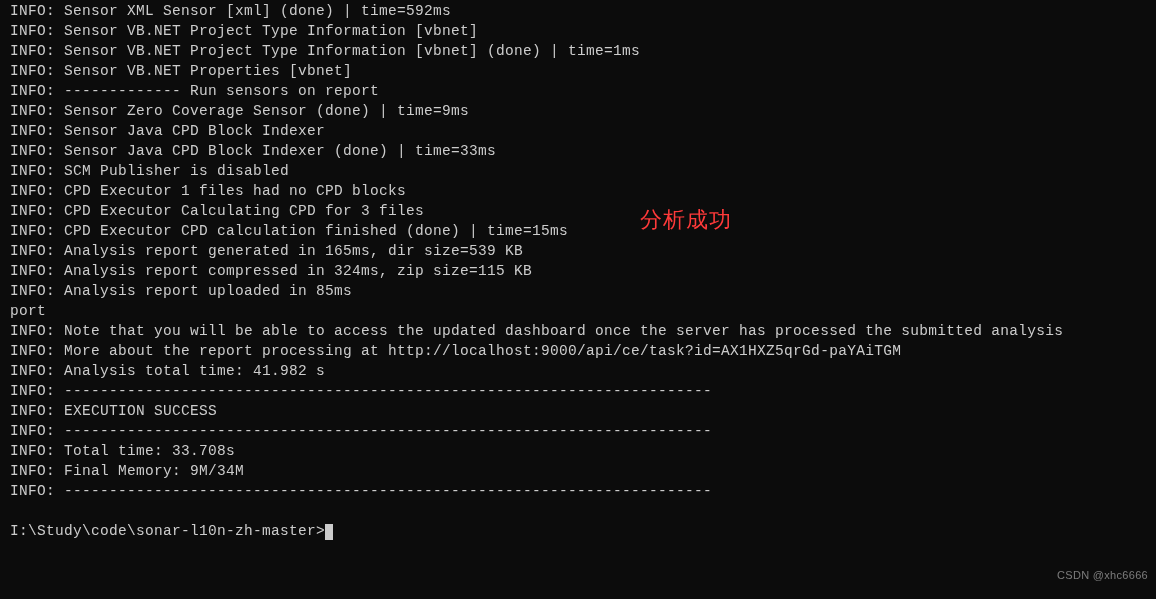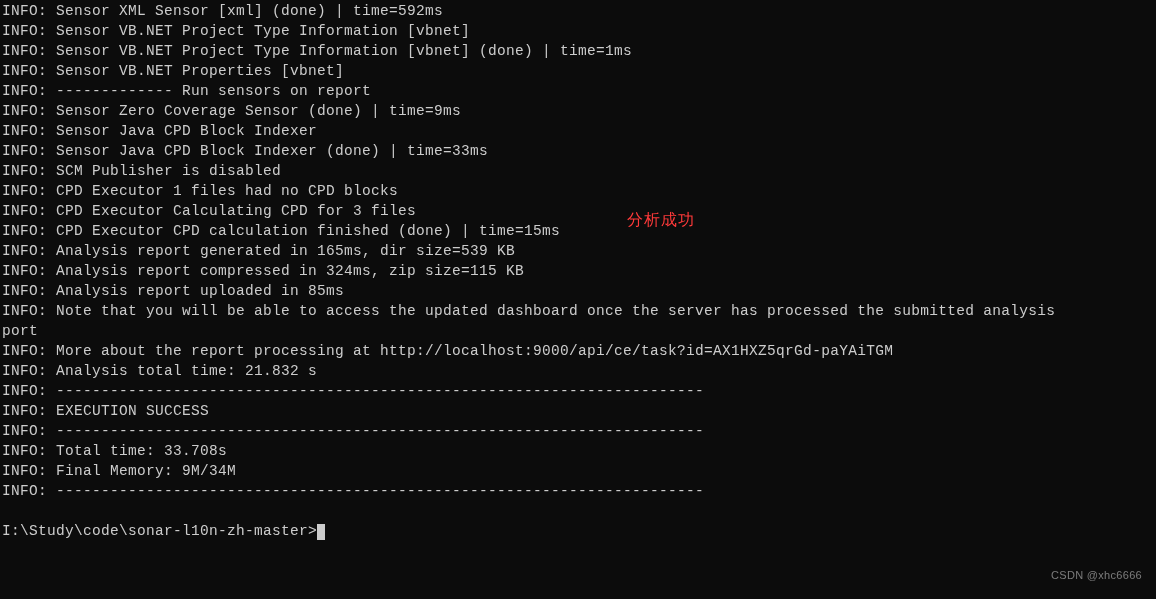--- a/index.html
+++ b/index.html
@@ -14,47 +14,48 @@
       height: 599px;
       overflow: hidden;
       position: relative;
       white-space: nowrap;
     }
     .terminal {
       padding: 1px 2px;
     }
     .line {
       white-space: pre;
+      margin-left: 8px;
     }
     .annotation {
       position: absolute;
       color: #ff3a3a;
       font-family: 'Microsoft YaHei', 'SimHei', sans-serif;
-      font-size: 16px;
+      font-size: 22px;
       font-weight: 400;
       top: 210px;
-      left: 627px;
+      left: 640px;
       letter-spacing: 1px;
     }
     .prompt-line {
       margin-top: 20px;
     }
     .cursor {
       display: inline-block;
       width: 8px;
       height: 16px;
       background: #cccccc;
       vertical-align: text-bottom;
       position: relative;
       top: 1px;
       margin-left: 0px;
     }
     .watermark {
       position: absolute;
-      right: 14px;
+      right: 8px;
       bottom: 14px;
       color: #aaaaaa;
       font-family: Arial, sans-serif;
       font-size: 11px;
       opacity: 0.7;
     }
   </style>
 </head>
 <body>
 
@@ -67,24 +68,24 @@
   <div class="line">INFO: Sensor Zero Coverage Sensor (done) | time=9ms</div>
   <div class="line">INFO: Sensor Java CPD Block Indexer</div>
   <div class="line">INFO: Sensor Java CPD Block Indexer (done) | time=33ms</div>
   <div class="line">INFO: SCM Publisher is disabled</div>
   <div class="line">INFO: CPD Executor 1 files had no CPD blocks</div>
   <div class="line">INFO: CPD Executor Calculating CPD for 3 files</div>
   <div class="line">INFO: CPD Executor CPD calculation finished (done) | time=15ms</div>
   <div class="line">INFO: Analysis report generated in 165ms, dir size=539 KB</div>
   <div class="line">INFO: Analysis report compressed in 324ms, zip size=115 KB</div>
   <div class="line">INFO: Analysis report uploaded in 85ms</div>
+  <div class="line">port</div>
   <div class="line">INFO: Note that you will be able to access the updated dashboard once the server has processed the submitted analysis</div>
-  <div class="line">port</div>
   <div class="line">INFO: More about the report processing at http://localhost:9000/api/ce/task?id=AX1HXZ5qrGd-paYAiTGM</div>
-  <div class="line">INFO: Analysis total time: 21.832 s</div>
+  <div class="line">INFO: Analysis total time: 41.982 s</div>
   <div class="line">INFO: ------------------------------------------------------------------------</div>
   <div class="line">INFO: EXECUTION SUCCESS</div>
   <div class="line">INFO: ------------------------------------------------------------------------</div>
   <div class="line">INFO: Total time: 33.708s</div>
   <div class="line">INFO: Final Memory: 9M/34M</div>
   <div class="line">INFO: ------------------------------------------------------------------------</div>
   <div class="line prompt-line"><span>I:\Study\code\sonar-l10n-zh-master&gt;</span><span class="cursor"></span></div>
 </div>
 
 <div class="annotation">分析成功</div>

